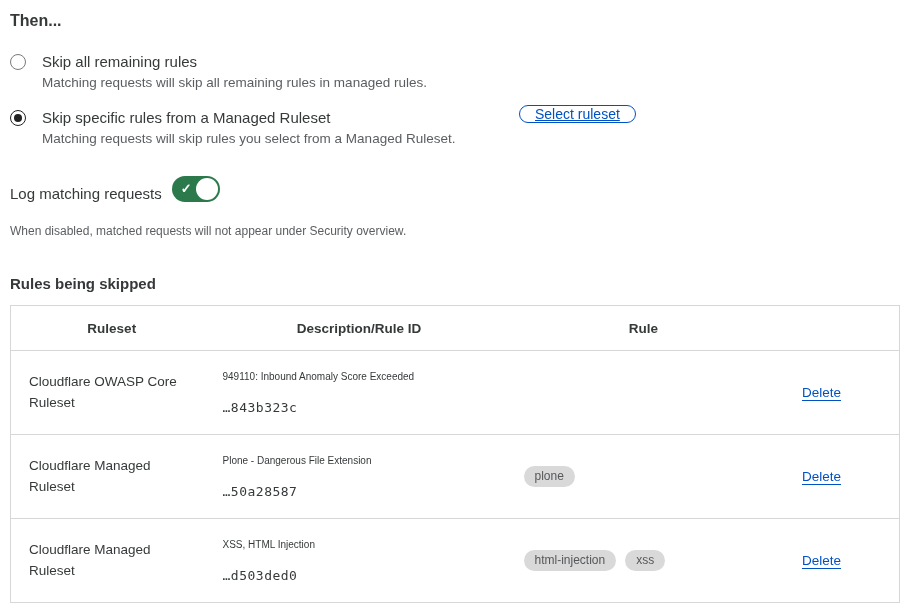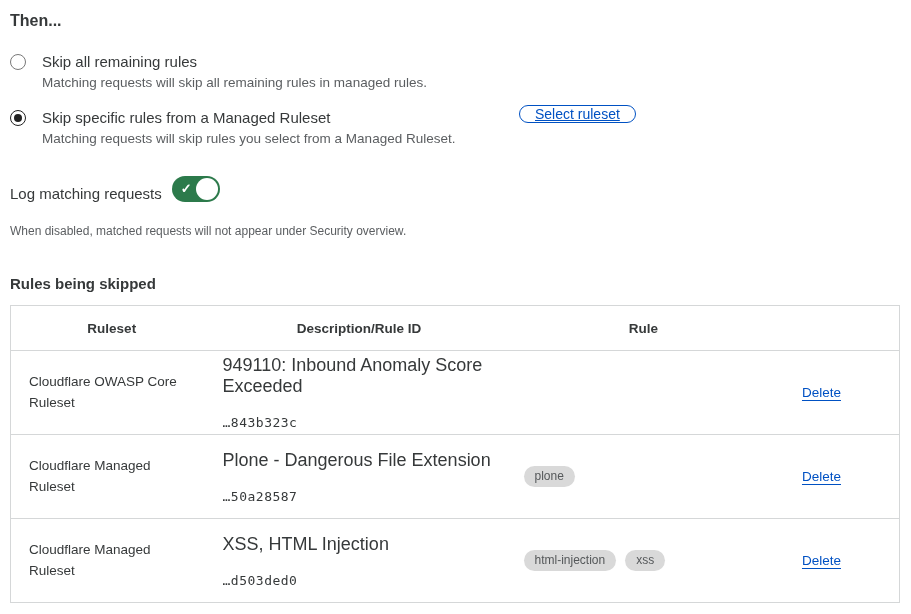--- a/index.html
+++ b/index.html
@@ -123,21 +123,21 @@
   td {
     height: 84px;
     padding: 0 10px 0 18px;
     vertical-align: middle;
     border-bottom: 1px solid #d5d7d8;
     font-size: 13.5px;
     color: #36393a;
   }
   tr:last-child td { border-bottom: none; }
   .ruleset-name { line-height: 1.55; }
-  .rule-desc { font-size: 18px; color: #36393a; }
+  .rule-desc { font-size: 10px; color: #36393a; }
   .rule-id {
     margin-top: 18px;
     font-family: "DejaVu Sans Mono", monospace;
     font-size: 13px;
     color: #36393a;
     letter-spacing: 0.5px;
   }
   .tags { display: flex; gap: 9px; align-items: flex-start; flex-wrap: wrap; }
   .tag {
     background: #d9d9d9;

